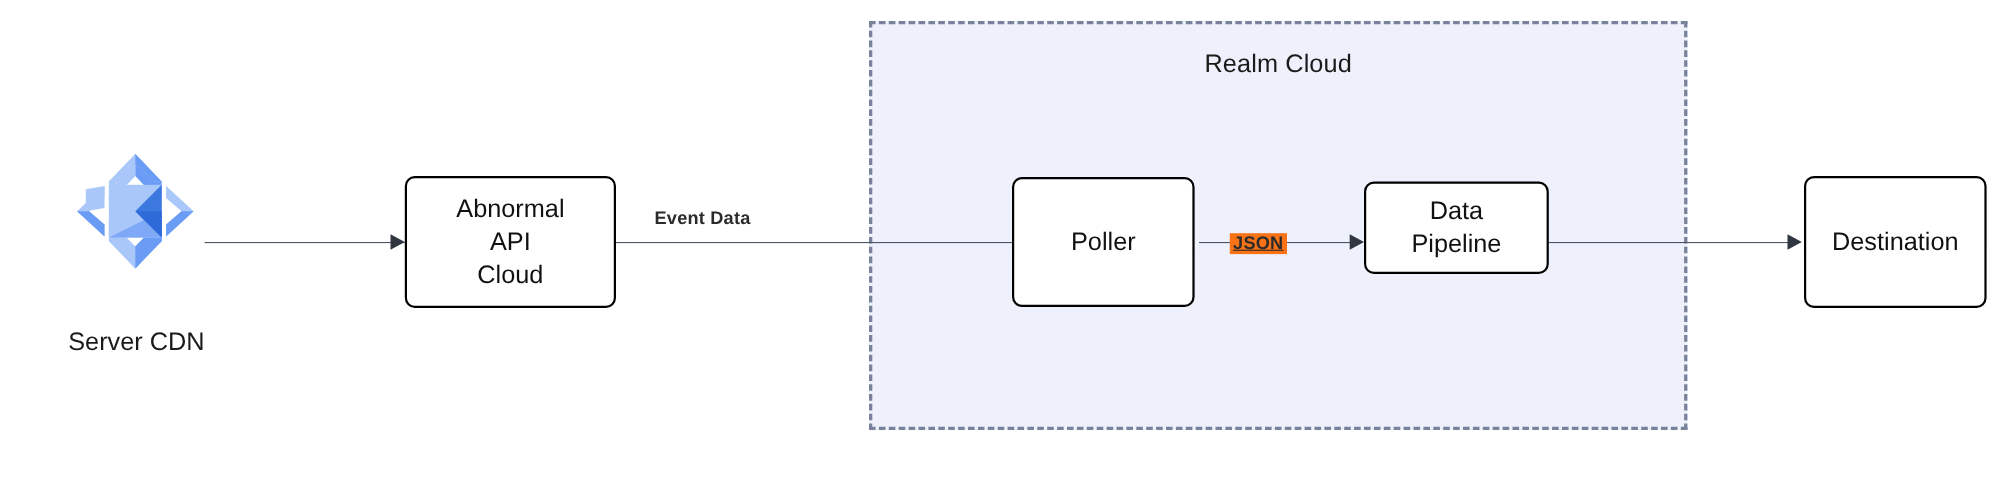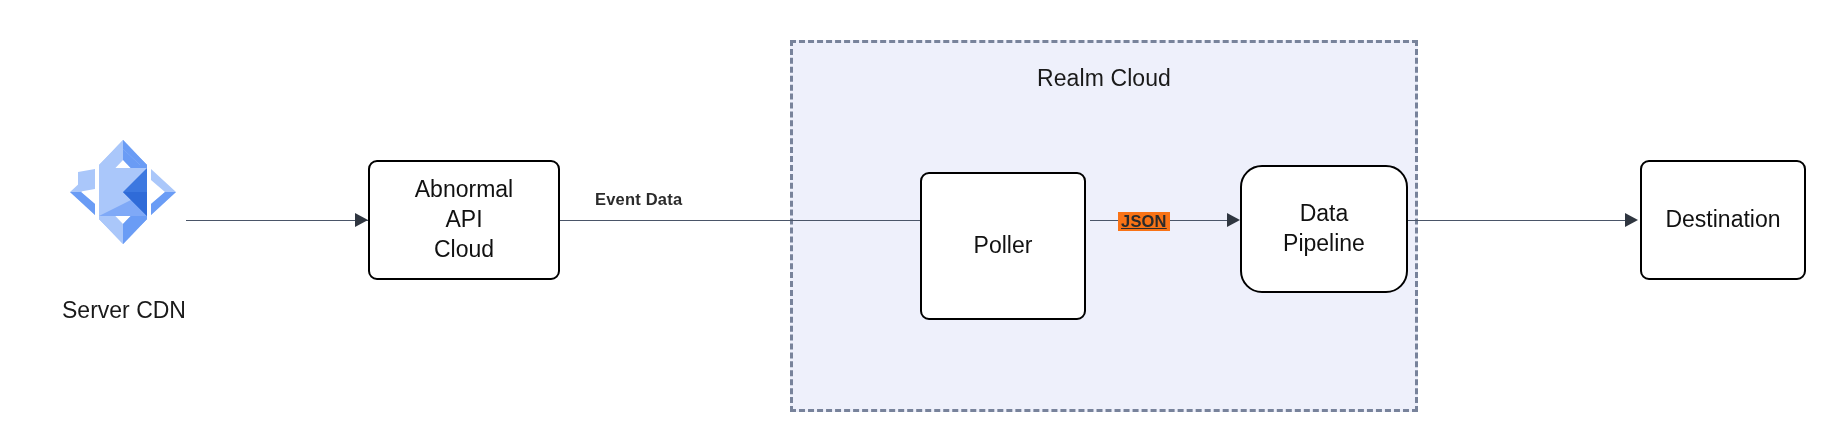--- a/index.html
+++ b/index.html
@@ -16,22 +16,22 @@
     width: 1830px;
     height: 445px;
     background: #ffffff;
     overflow: hidden;
   }
 
   
   .cloud-zone {
     position: absolute;
     left: 790px;
-    top: 40px;
-    width: 628px;
+    top: 19px;
+    width: 744px;
     height: 372px;
     background: #eef0fb;
     border: 3px dashed #78839b;
     box-sizing: border-box;
   }
   .cloud-zone-title {
     position: absolute;
     left: 0;
     right: 0;
     top: 22px;
@@ -53,22 +53,22 @@
     align-items: center;
     justify-content: center;
     font-size: 23px;
     color: #111111;
     line-height: 1.30;
     text-align: center;
   }
   .node span { display: block; white-space: nowrap; }
 
   #node-api     { left: 368px; top: 160px; width: 192px; height: 120px; }
-  #node-poller  { left: 920px; top: 172px; width: 166px; height: 148px; }
-  #node-pipe    { left: 1240px; top: 165px; width: 168px; height: 128px; border-radius: 22px; }
+  #node-poller  { left: 920px; top: 161px; width: 166px; height: 118px; }
+  #node-pipe    { left: 1240px; top: 165px; width: 168px; height: 84px; }
   #node-dest    { left: 1640px; top: 160px; width: 166px; height: 120px; gap: 32px; }
 
   
   .edge-line {
     position: absolute;
     height: 0;
     border-top: 1.6px solid #4a5568;
   }
   .arrow-head {
     position: absolute;

